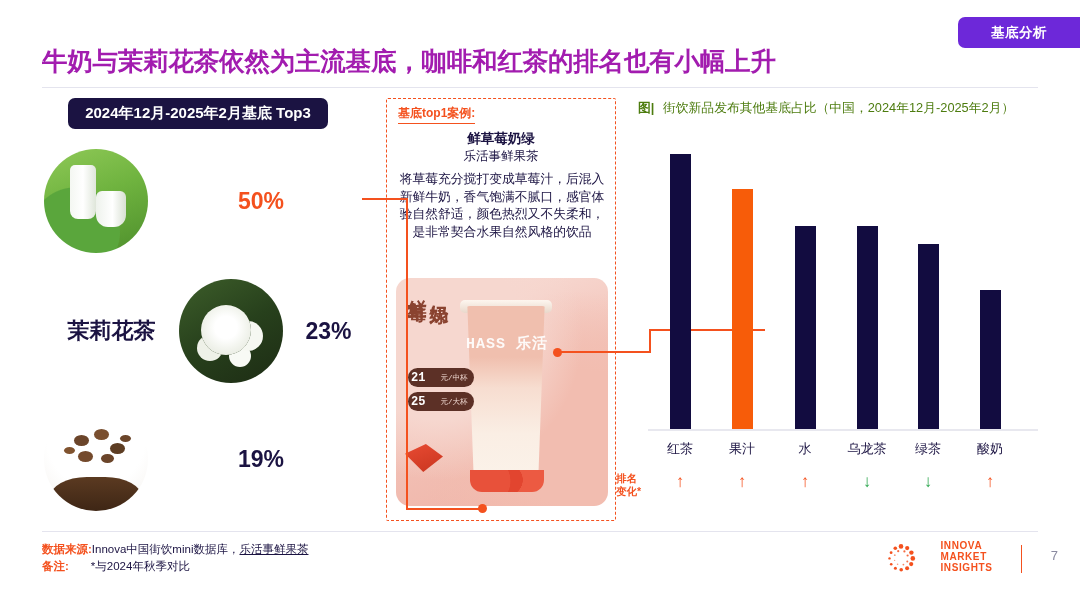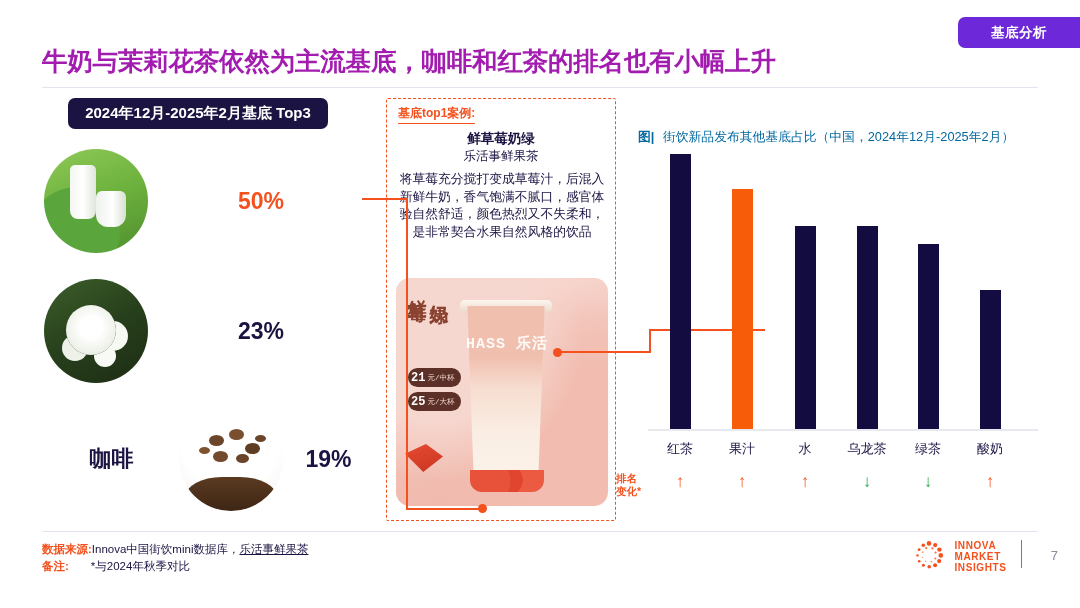--- a/index.html
+++ b/index.html
@@ -143,21 +143,21 @@
   .pp-title2 {
     position: absolute; left: 31px; top: 12px;
     font-size: 19px; font-weight: bold; color: #8a4330;
     writing-mode: vertical-rl; text-orientation: upright;
     line-height: 21px; letter-spacing: 1px;
   }
   .pp-price {
     position: absolute; left: 12px;
     height: 19px; padding: 0 7px 0 3px;
     background: #5c3026; border-radius: 10px;
-    display: flex; align-items: center; gap: 2px;
+    display: flex; align-items: center; gap: 15px;
   }
   .pp-price.p1 { top: 90px; }
   .pp-price.p2 { top: 114px; }
   .pp-price .num { color: #fff; font-size: 12px; font-weight: bold; }
   .pp-price .unit { color: #f0d9d2; font-size: 7.5px; }
 
   .pp-cup {
     position: absolute; left: 68px; top: 28px; width: 84px; height: 182px;
     background: linear-gradient(180deg,#f0bfae 0 28%, #f7ddd0 45%, #faeee4 70%, #fbf3ea 100%);
     border-radius: 6px 6px 16px 16px;
@@ -193,21 +193,21 @@
   
   .conn { position: absolute; background: #f4511e; }
   .conn-dot {
     position: absolute; width: 9px; height: 9px; border-radius: 50%;
     background: #f4511e;
   }
 
   
   .chart-title {
     position: absolute; left: 638px; top: 100px;
-    font-size: 12.8px; color: #0369a1; white-space: nowrap; margin-top: 29px;
+    font-size: 12.8px; color: #4d7c0f; white-space: nowrap;
   }
   .chart-title b { font-weight: bold; }
   .axis-line {
     position: absolute; left: 648px; top: 429px; width: 390px; height: 2px;
     background: #e8e8ef;
   }
   .bar { position: absolute; width: 21px; background: #120c40; }
   .bar.hl { background: #f75c09; }
 
   .cat-label {
@@ -238,21 +238,21 @@
   .footer-note {
     position: absolute; left: 42px; top: 559px;
     font-size: 11.5px; color: #1b1342; white-space: nowrap;
   }
   .lbl-orange { color: #f4511e; font-weight: bold; }
   .underline { text-decoration: underline; }
   .note-gap { display: inline-block; width: 22px; }
 
   .brand-logo {
     position: absolute; right: 58px; top: 540px;
-    display: flex; align-items: flex-start; gap: 10px;
+    display: flex; align-items: flex-end; gap: 24px;
   }
   .logo-mark { width: 30px; height: 30px; position: relative; }
   .logo-text {
     color: #f4511e; font-size: 10px; font-weight: bold;
     line-height: 11px; letter-spacing: .6px;
   }
   .logo-divider { width: 1.5px; height: 28px; background: #f4511e; margin-left: 4px; }
   .page-num {
     position: absolute; right: 22px; top: 548px;
     font-size: 13px; color: #8a8aa0;
@@ -271,26 +271,26 @@
 <div class="top3-badge">
   <span>2024年12月-2025年2月基底 Top3</span>
 </div>
 
 <div class="rank-row r1">
   <div class="rank-thumb thumb-milk"></div>
   <div class="rank-pct accent">50%</div>
 </div>
 
 <div class="rank-row r2">
+  <div class="rank-label">茉莉花茶</div>
   <div class="rank-thumb thumb-jasmine"></div>
   <div class="rank-pct">23%</div>
 </div>
 
 <div class="rank-row r3">
-  <div class="rank-label">咖啡</div>
   <div class="rank-thumb thumb-coffee"></div>
   <div class="rank-pct">19%</div>
 </div>
 
 <div class="case-box"></div>
 <div class="case-heading">基底top1案例:</div>
 <div class="case-product-name">鲜草莓奶绿</div>
 <div class="case-brand">乐活事鲜果茶</div>
 <div class="case-desc">将草莓充分搅打变成草莓汁，后混入新鲜牛奶，香气饱满不腻口，感官体验自然舒适，颜色热烈又不失柔和，是非常契合水果自然风格的饮品</div>
 

